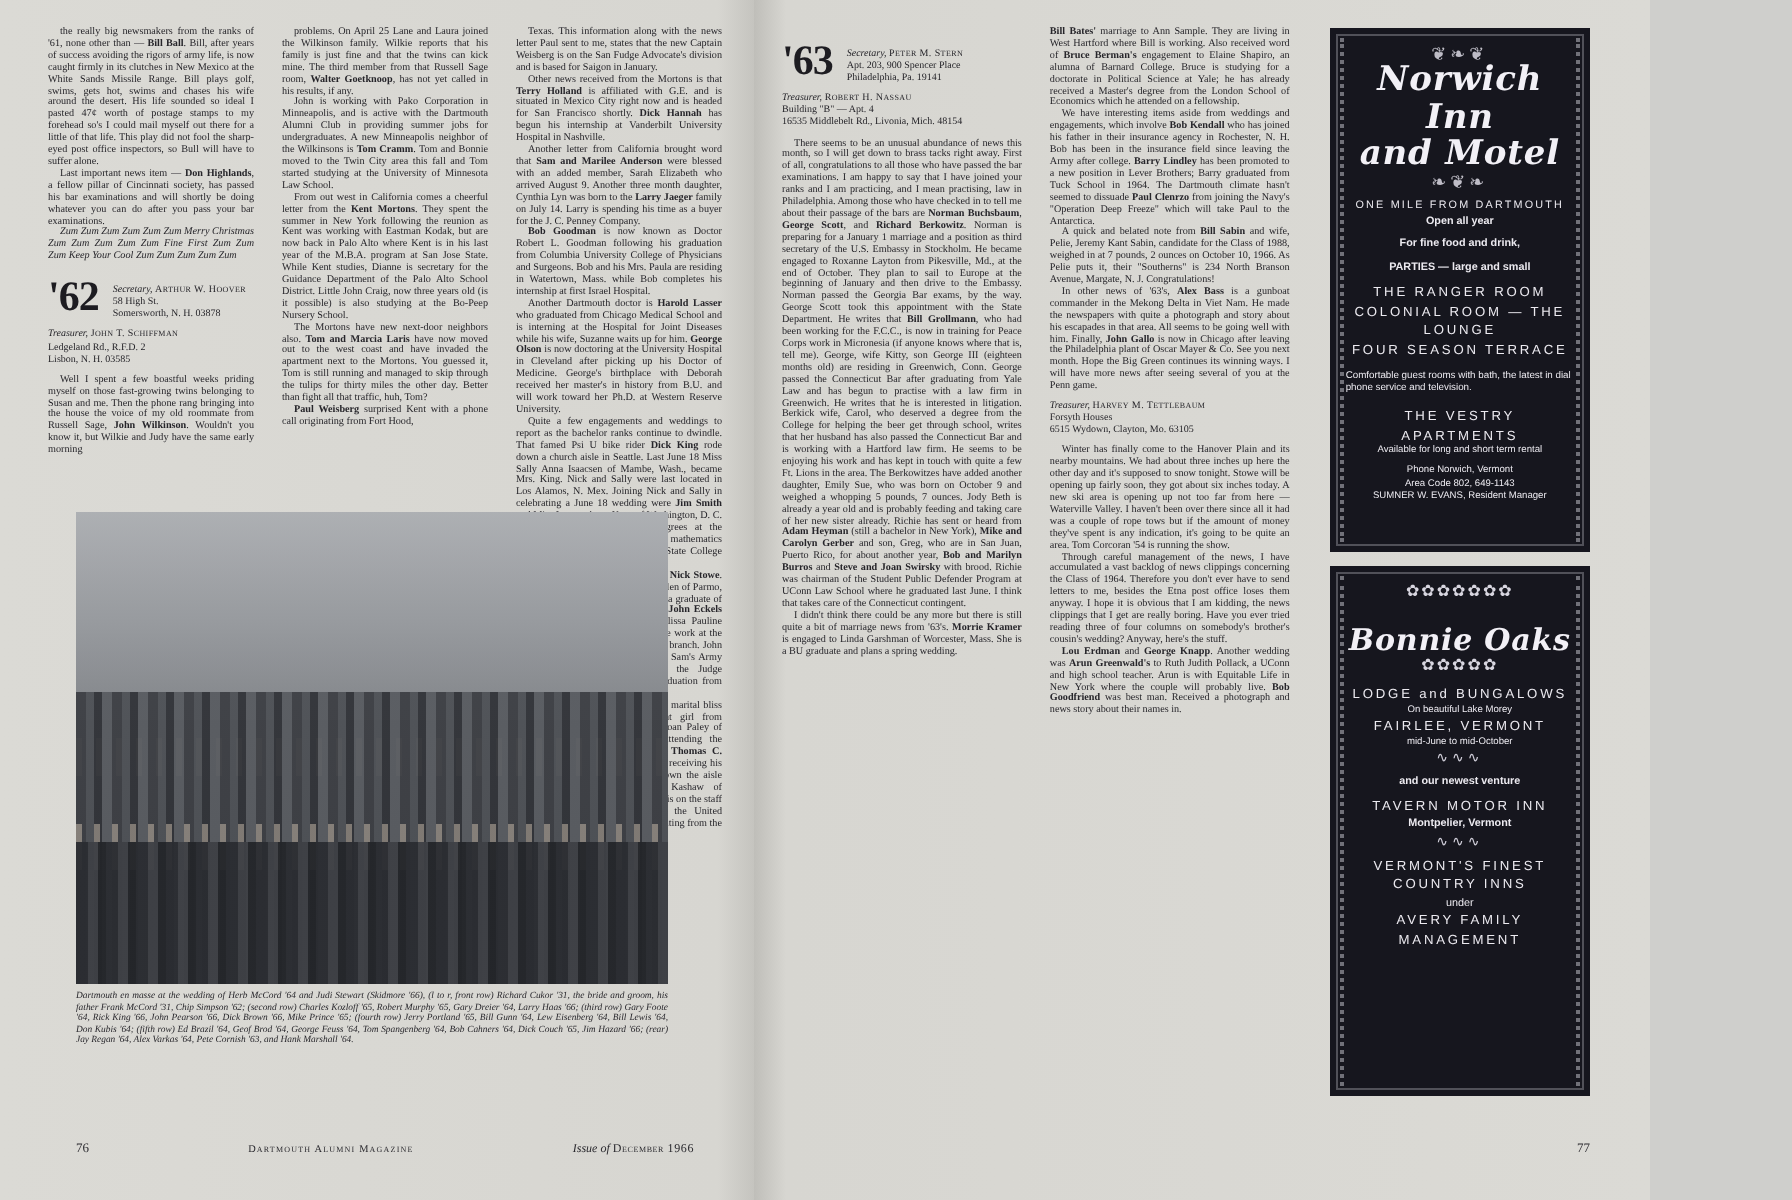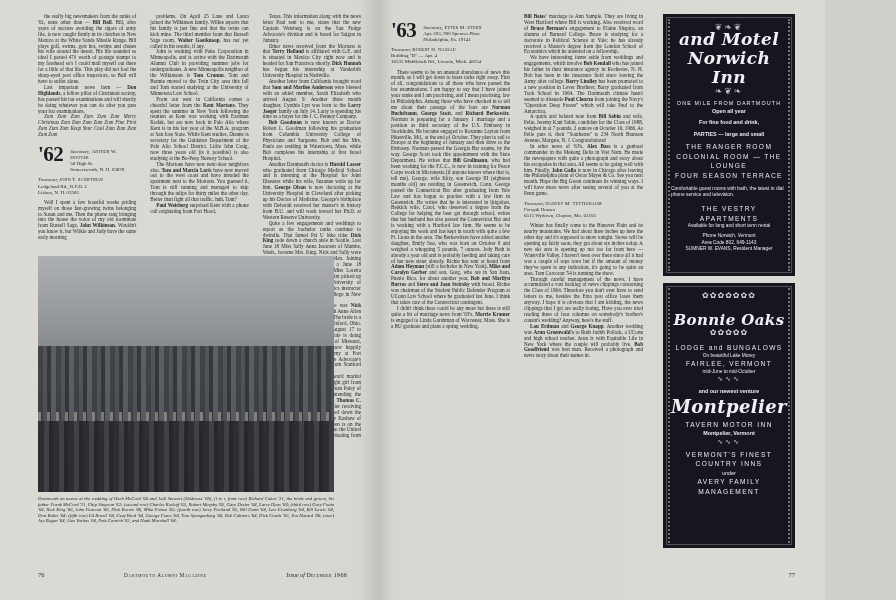--- a/index.html
+++ b/index.html
@@ -3,21 +3,21 @@
 <meta charset="utf-8">
 <style>
   html,body{margin:0;padding:0;}
   body{
     width:896px;height:600px;overflow:hidden;
     background:#cfcfcc;
     font-family:"Liberation Serif", serif;
   }
   .spread{position:relative;width:896px;height:600px;display:flex;}
   .page{position:relative;background:#d6d5d0;height:600px;box-sizing:border-box;}
-  .page-left{width:377px;padding:14px 16px 0 38px;}
+  .page-left{width:377px;padding:14px 16px 0 24px;}
   .page-right{width:448px;padding:14px 30px 0 14px;
     background:linear-gradient(to right,#bfbeb9 0px,#d7d6d1 16px,#dbdad5 100%);}
   .page-left{background:linear-gradient(to left,#c5c4bf 0px,#d7d6d1 18px,#dbdad5 100%);}
   .gutter{position:absolute;left:440px;top:0;width:16px;height:600px;
     background:linear-gradient(to right,#bcbbb6,#a9a8a3 45%,#b5b4af 55%,#cdccc7);
     opacity:.85;}
 
   .cols{display:flex;gap:14px;}
   .col{width:194px;}
   .col-r{width:140px;}
@@ -217,22 +217,22 @@
         <p class="body">Winter has finally come to the Hanover Plain and its nearby mountains. We had about three inches up here the other day and it's supposed to snow tonight. Stowe will be opening up fairly soon, they got about six inches today. A new ski area is opening up not too far from here — Waterville Valley. I haven't been over there since all it had was a couple of rope tows but if the amount of money they've spent is any indication, it's going to be quite an area. Tom Corcoran '54 is running the show.</p>
         <p class="body">Through careful management of the news, I have accumulated a vast backlog of news clippings concerning the Class of 1964. Therefore you don't ever have to send letters to me, besides the Etna post office loses them anyway. I hope it is obvious that I am kidding, the news clippings that I get are really boring. Have you ever tried reading three of four columns on somebody's brother's cousin's wedding? Anyway, here's the stuff.</p>
         <p class="body"><b>Lou Erdman</b> and <b>George Knapp</b>. Another wedding was <b>Arun Greenwald's</b> to Ruth Judith Pollack, a UConn and high school teacher. Arun is with Equitable Life in New York where the couple will probably live. <b>Bob Goodfriend</b> was best man. Received a photograph and news story about their names in.</p>
       </div>
 
       <div class="adcol">
 
         <div class="ad" style="height:262px;">
           <div class="ad-inner">
             <div class="flourish">❦❧❦</div>
+            <div class="script norwich1">Norwich Inn</div>
             <div class="script norwich2">and Motel</div>
-            <div class="script norwich1">Norwich Inn</div>
             <div class="flourish">❧❦❧</div>
             <div class="adcaps" style="margin-top:4px;">ONE MILE FROM DARTMOUTH</div>
             <div class="adline b">Open all year</div>
             <div class="adline b" style="margin-top:3px;">For fine food and drink,</div>
             <div class="adline b" style="margin-top:3px;">PARTIES — large and small</div>
             <div class="adbig" style="margin-top:4px;">THE RANGER ROOM</div>
             <div class="adbig">COLONIAL ROOM — THE LOUNGE</div>
             <div class="adbig">FOUR SEASON TERRACE</div>
             <div class="adjust" style="margin-top:5px;">Comfortable guest rooms with bath, the latest in dial phone service and television.</div>
             <div class="adbig" style="margin-top:5px;">THE VESTRY APARTMENTS</div>
@@ -247,21 +247,20 @@
           <div class="ad-inner">
             <div class="wreath">✿✿✿✿✿✿✿</div>
             <div class="script bonnie">Bonnie Oaks</div>
             <div class="wreath">✿✿✿✿✿</div>
             <div class="adbig" style="margin-top:6px;">LODGE and BUNGALOWS</div>
             <div class="adsmall b">On beautiful Lake Morey</div>
             <div class="adbig">FAIRLEE, VERMONT</div>
             <div class="adsmall b">mid-June to mid-October</div>
             <div class="sep">∿∿∿</div>
             <div class="adline b" style="margin-top:3px;">and our newest venture</div>
-            <div class="script montp">Montpelier</div>
             <div class="adbig" style="margin-top:3px;">TAVERN MOTOR INN</div>
             <div class="adline b">Montpelier, Vermont</div>
             <div class="sep">∿∿∿</div>
             <div class="adbig" style="margin-top:3px;">VERMONT'S FINEST</div>
             <div class="adbig">COUNTRY INNS</div>
             <div class="adline">under</div>
             <div class="adbig">AVERY FAMILY</div>
             <div class="adbig">MANAGEMENT</div>
           </div>
         </div>

